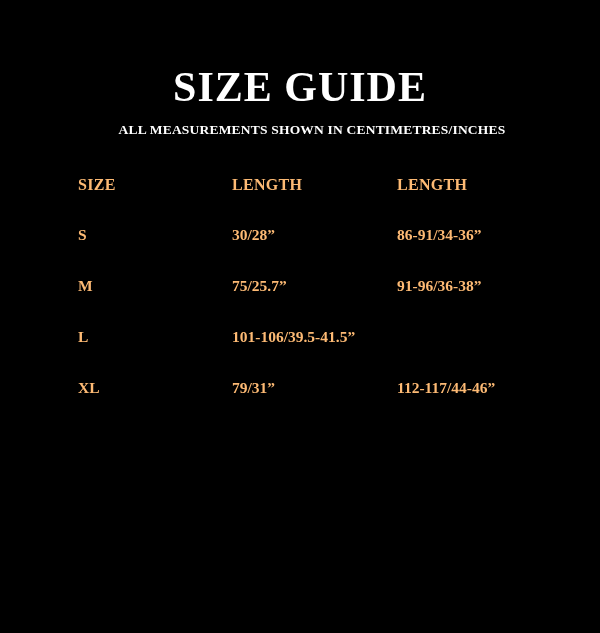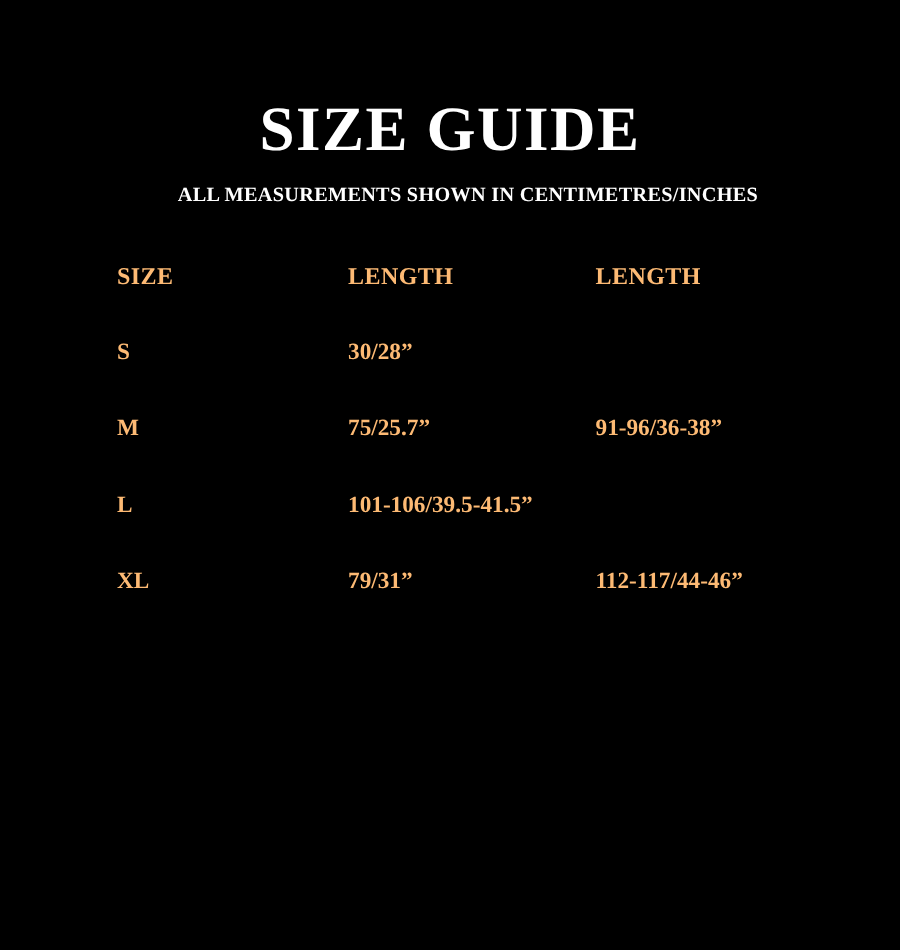--- a/index.html
+++ b/index.html
@@ -88,20 +88,21 @@
     <div class="row header">
       <div class="cell col-size">SIZE</div>
       <div class="cell col-length">LENGTH</div>
       <div class="cell col-chest">LENGTH</div>
     </div>
 
 
     <div class="row">
       <div class="cell col-size">S</div>
       <div class="cell col-length">30/28”</div>
+      <div class="cell col-chest">86-91/34-36”</div>
     </div>
 
     <div class="row">
       <div class="cell col-size">M</div>
       <div class="cell col-length">75/25.7”</div>
       <div class="cell col-chest">91-96/36-38”</div>
     </div>
 
     <div class="row">
       <div class="cell col-size">L</div>

